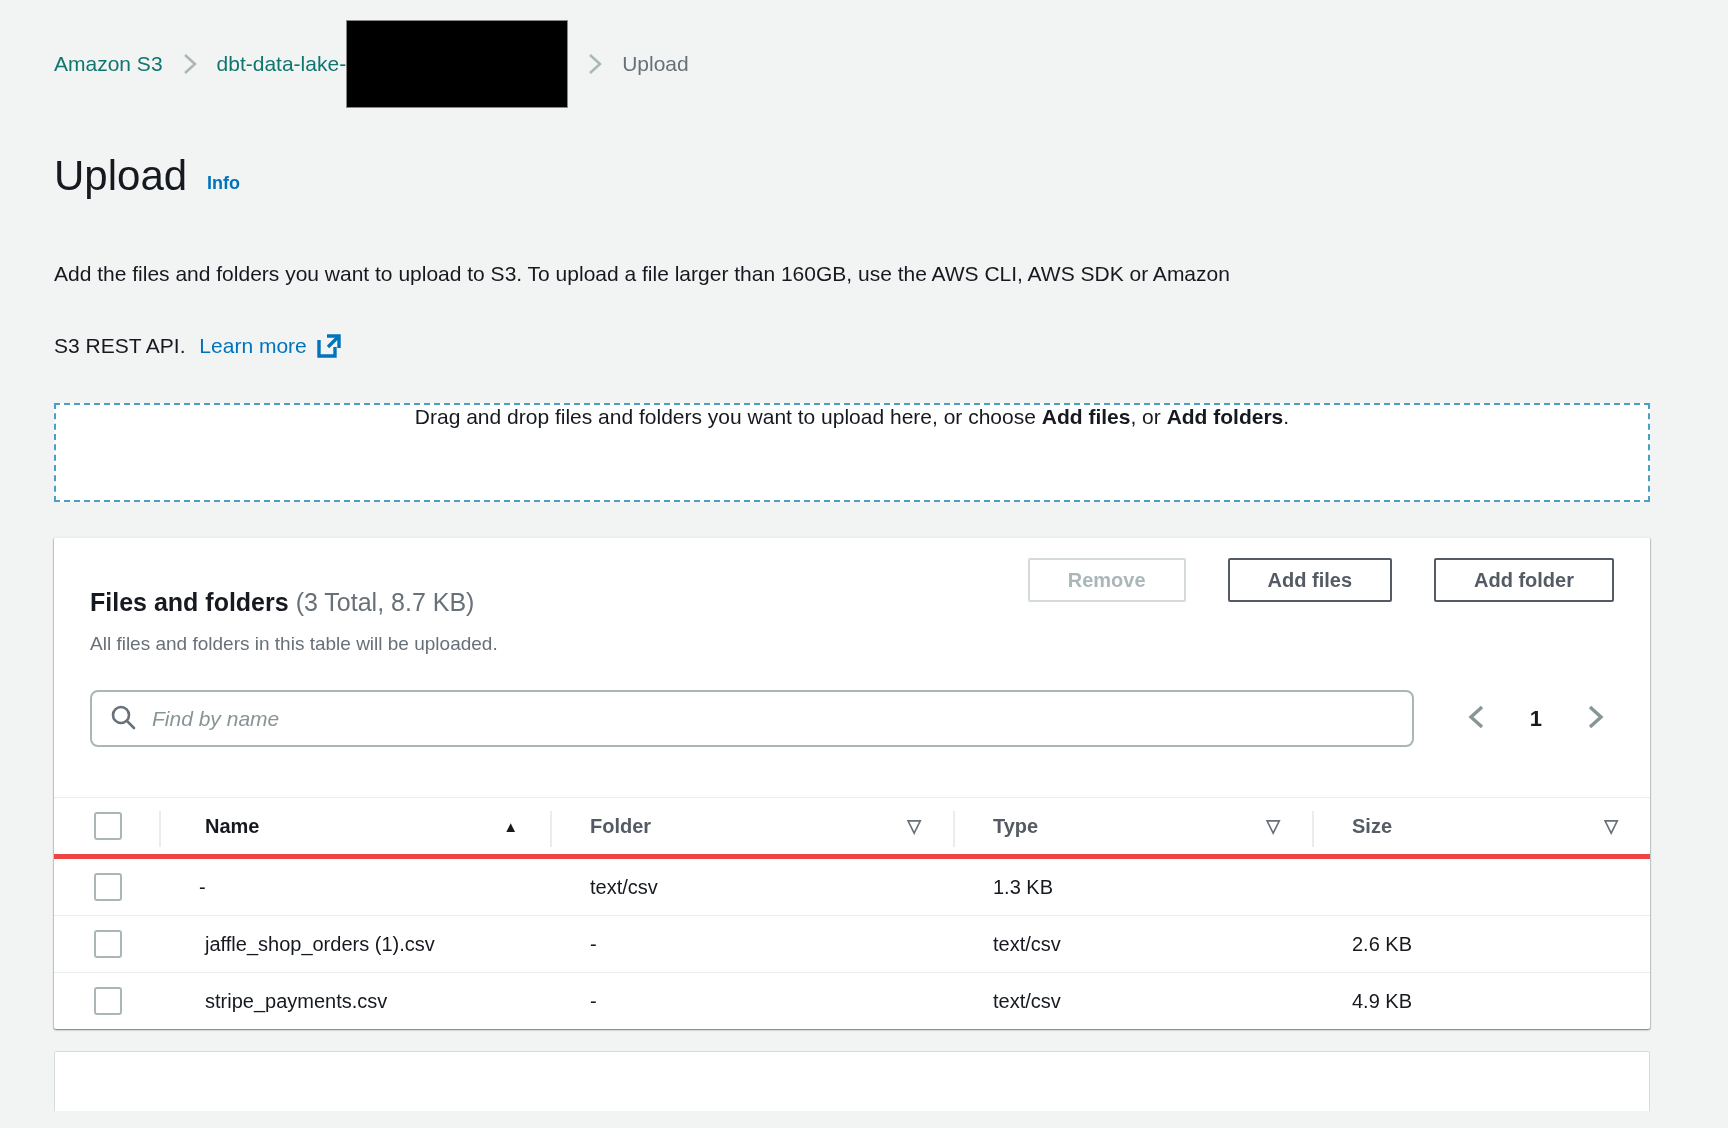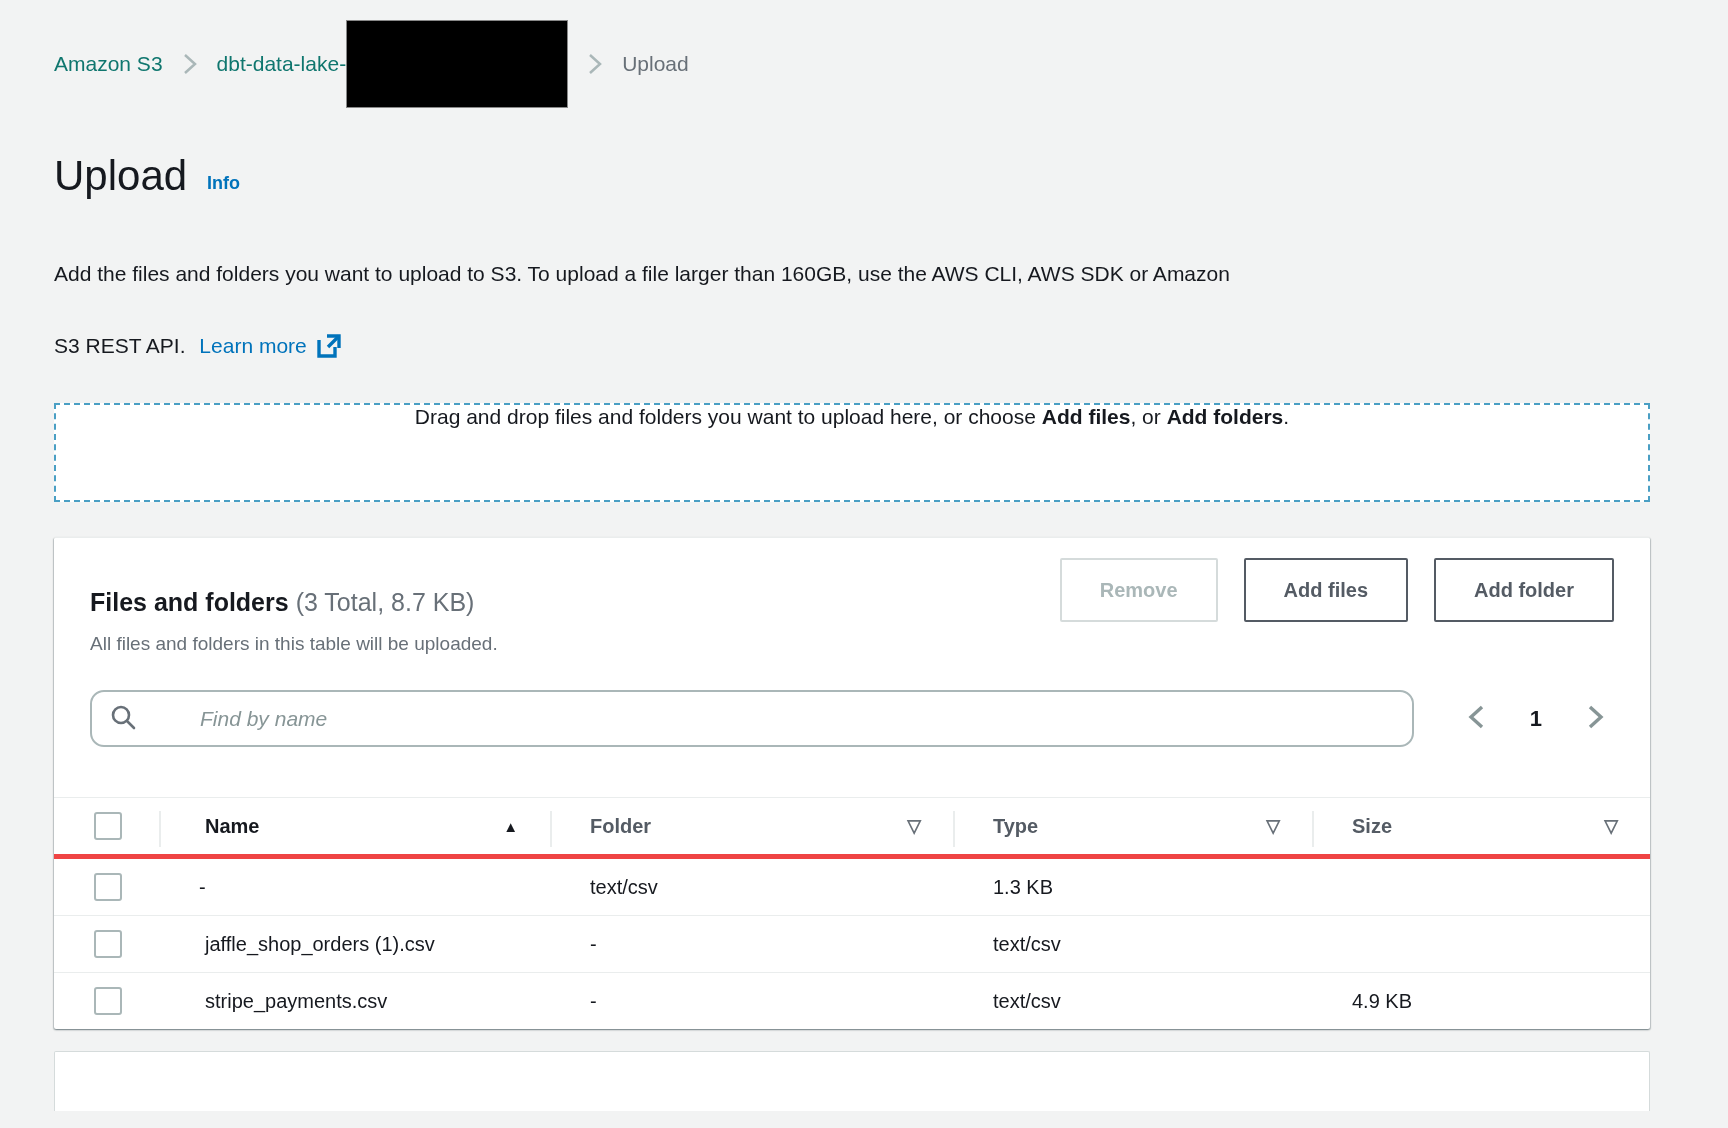--- a/index.html
+++ b/index.html
@@ -45,31 +45,31 @@
     box-shadow: 0 1px 2px 0 rgba(0,28,36,.35), 1px 1px 1px 0 rgba(0,28,36,.15), -1px 1px 1px 0 rgba(0,28,36,.15);
     border-radius: 2px; padding-bottom: 0;
   }
   .panel-header { display: flex; justify-content: space-between; padding: 20px 36px 0 36px; }
   .panel-titles { margin-top: 22px; }
   .panel-title { font-size: 25px; font-weight: 700; color: #16191f; line-height: 44px; }
   .panel-count { font-weight: 400; color: #687078; }
   .panel-subtitle { font-size: 19px; color: #687078; margin-top: 6px; line-height: 28px; }
   .btn-group { display: flex; gap: 26px; }
   .btn {
-    height: 64px; padding: 0 38px; background: #ffffff; border: 2px solid #545b64;
+    height: 44px; padding: 0 38px; background: #ffffff; border: 2px solid #545b64;
     border-radius: 2px; font-family: "Liberation Sans", sans-serif;
-    font-size: 20px; font-weight: 700; color: #545b64; cursor: pointer; white-space: nowrap;
+    font-size: 20px; font-weight: 700; color: #545b64; cursor: pointer; white-space: nowrap; margin-left: 16px;
   }
   .btn-disabled { border-color: #d5dbdb; color: #aab7b8; cursor: default; }
 
   
   .search-row { display: flex; align-items: center; padding: 0 36px; margin-top: 32px; }
   .search-box {
-    flex: 1; height: 57px; border: 2px solid #aab7b8; border-radius: 14px; background: #fff;
-    display: flex; align-items: center; padding: 0 16px; gap: 48px;
+    flex: 1; height: 57px; border: 2px solid #aab7b8; border-radius: 8px; background: #fff;
+    display: flex; align-items: center; padding: 0 16px;
   }
   .search-box input {
     border: none; outline: none; flex: 1; font-size: 21px; font-style: italic;
     font-family: "Liberation Sans", sans-serif; color: #16191f; margin-left: 14px; background: transparent;
   }
   .search-box input::placeholder { color: #879596; font-style: italic; }
   .pagination { display: flex; align-items: center; margin-left: 44px; gap: 34px; }
   .page-btn { background: none; border: none; cursor: pointer; display: flex; align-items: center; padding: 4px; }
   .page-num { font-size: 22px; font-weight: 700; color: #16191f; cursor: pointer; }
 
@@ -236,20 +236,21 @@
         <div class="cell cell-pad">1.3 KB</div>
       </div>
 
       <div class="tr row">
         <div class="checkbox-cell">
             <span class="checkbox"></span>
           </div>
         <div class="cell cell-name">jaffle_shop_orders (1).csv</div>
         <div class="cell cell-pad">-</div>
         <div class="cell cell-pad">text/csv</div>
+        <div class="cell cell-pad">2.6 KB</div>
       </div>
 
       <div class="tr row">
         <div class="checkbox-cell">
             <span class="checkbox"></span>
           </div>
         <div class="cell cell-name">stripe_payments.csv</div>
         <div class="cell cell-pad">-</div>
         <div class="cell cell-pad">text/csv</div>
         <div class="cell cell-pad">4.9 KB</div>

